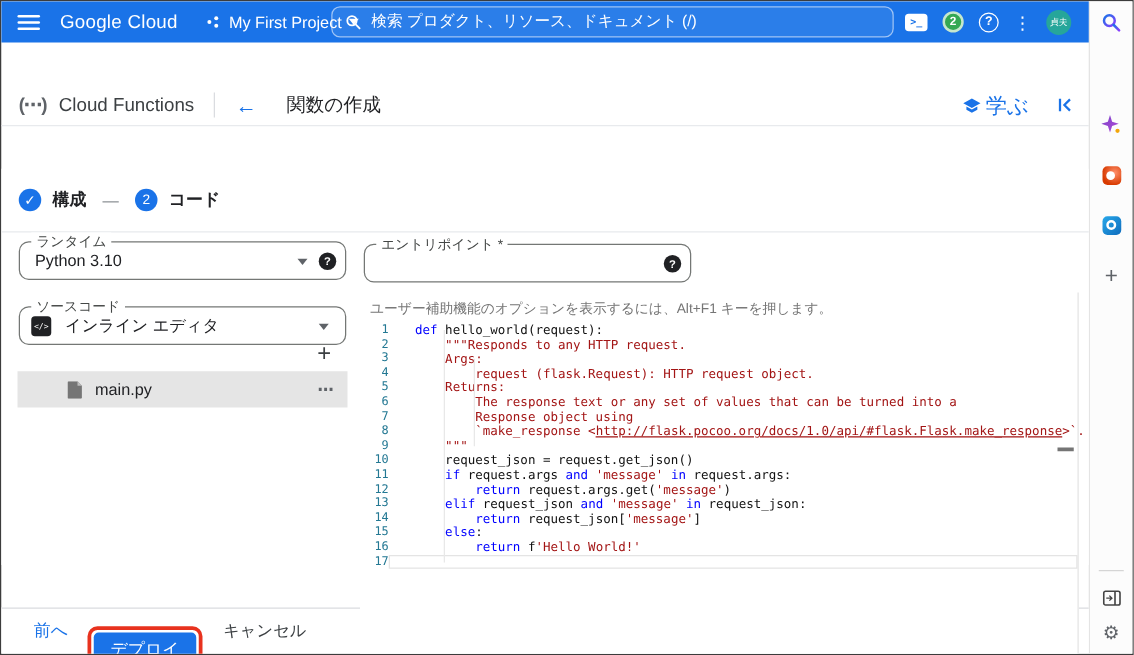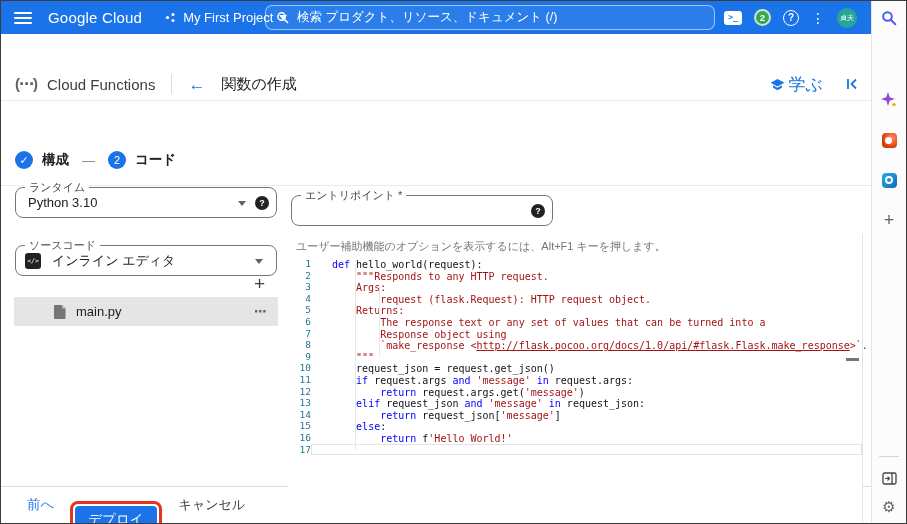--- a/index.html
+++ b/index.html
@@ -27,21 +27,21 @@
   .vdots{ color:#fff; font-size:14px; cursor:pointer; line-height:1; }
   .avatar{ width:20px; height:20px; border-radius:50%; background:#26a69a; color:#fff; font-size:7px; display:flex;
            align-items:center; justify-content:center; cursor:pointer; }
 
   
   .phead{ height:33px; border-bottom:1px solid #e8eaed; display:flex; align-items:center; padding:0 14px; flex:none; position:relative; }
   .cf-logo{ color:#5f6368; font-size:15px; font-weight:600; letter-spacing:-1px; }
   .cf-name{ font-size:15px; color:#3c4043; margin-left:10px; }
   .vdivider{ width:1px; height:20px; background:#dadce0; margin:0 16px; }
   .back-arrow{ color:#1a73e8; font-size:17px; cursor:pointer; line-height:1; }
-  .page-title{ font-size:15px; color:#202124; margin-left:16px; }
+  .page-title{ font-size:15px; color:#202124; margin-left:24px; }
   .phead-right{ position:absolute; right:12px; display:flex; align-items:center; gap:22px; }
   .learn{ display:flex; align-items:center; gap:4px; color:#1a73e8; font-size:17px; font-weight:500; cursor:pointer; }
 
   
   .content{ flex:1; position:relative; background:#fff; }
   .stepper{ height:51px; border-bottom:1px solid #e8eaed; display:flex; align-items:center; padding-left:14px; gap:9px; }
   .step-circle{ width:18px; height:18px; border-radius:50%; background:#1a73e8; color:#fff; font-size:11px;
                 display:flex; align-items:center; justify-content:center; flex:none; cursor:pointer; }
   .step-label{ font-size:13.5px; font-weight:bold; color:#202124; }
   .step-dash{ color:#80868b; font-size:13px; margin:0 4px; }
@@ -165,21 +165,21 @@
     <div class="content">
 
       <div class="stepper">
         <div class="step-circle">✓</div>
         <span class="step-label">構成</span>
         <span class="step-dash">—</span>
         <div class="step-circle">2</div>
         <span class="step-label">コード</span>
       </div>
 
-      <div class="ofield" style="left:14px; top:52px; width:262px;">
+      <div class="ofield" style="left:14px; top:58px; width:262px;">
         <span class="flabel">ランタイム</span>
         <span class="fvalue">Python 3.10</span>
         <span class="fcaret"></span>
         <span class="help-dot">?</span>
       </div>
 
       <div class="ofield" style="left:290px; top:60px; width:262px;">
         <span class="flabel">エントリポイント *</span>
         <span class="help-dot">?</span>
       </div>

